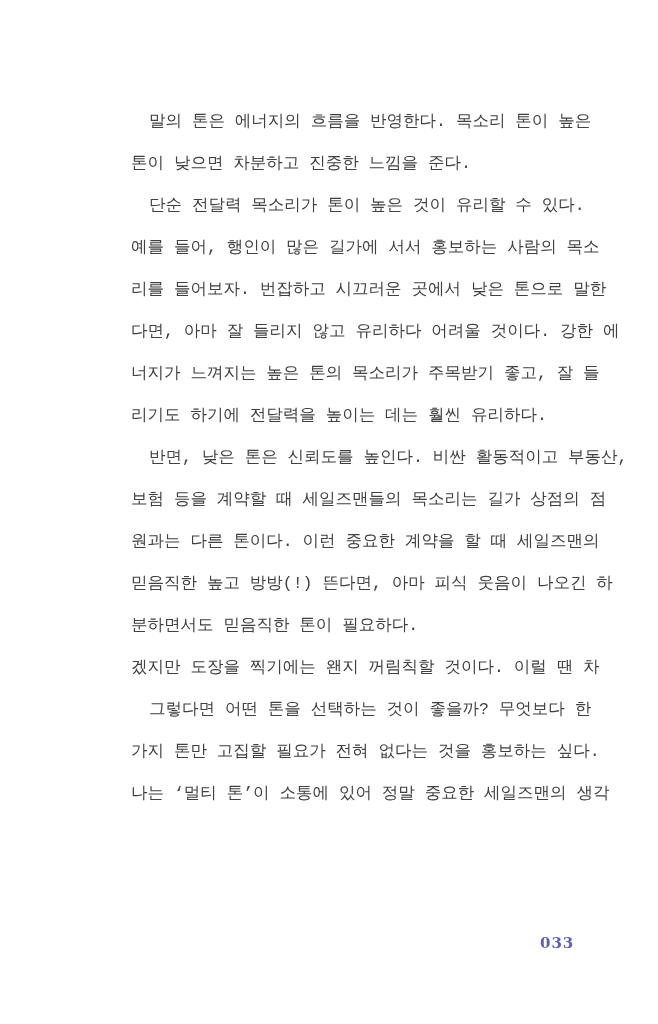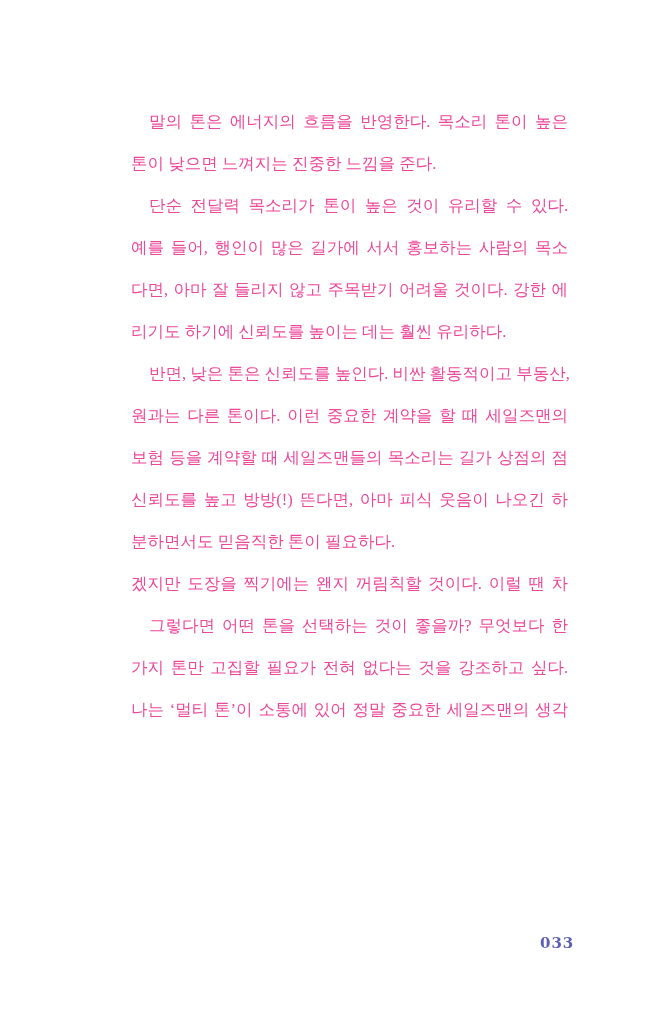--- a/index.html
+++ b/index.html
@@ -18,23 +18,23 @@
       left: 0; top: 0;
       width: 658px;
       height: 1024px;
       background: #ffffff;
     }
     .body-text {
       position: absolute;
       left: 131px;
       top: 101px;
       width: 437px;
-      font-family: Liberation Serif, serif;
+      font-family: Liberation Mono, monospace;
       font-size: 16.5px;
-      color: #ec4899;
+      color: #404040;
     }
     .line {
       display: block;
       height: 42px;
       line-height: 42px;
       white-space: nowrap;
       text-align: justify;
       text-align-last: justify;
       overflow: visible;
     }
@@ -58,41 +58,43 @@
     }
   </style>
 </head>
 <body>
 
 <div class="page">
   <div class="body-text">
 
     <div>
       <span class="line indent">말의 톤은 에너지의 흐름을 반영한다. 목소리 톤이 높은</span>
-      <span class="line last">톤이 낮으면 느껴지는 진중한 느낌을 준다.</span>
+      <span class="line last">톤이 낮으면 차분하고 진중한 느낌을 준다.</span>
     </div>
 
     <div>
       <span class="line indent">단순 전달력 목소리가 톤이 높은 것이 유리할 수 있다.</span>
       <span class="line">예를 들어, 행인이 많은 길가에 서서 홍보하는 사람의 목소</span>
-      <span class="line">다면, 아마 잘 들리지 않고 주목받기 어려울 것이다. 강한 에</span>
-      <span class="line last">리기도 하기에 신뢰도를 높이는 데는 훨씬 유리하다.</span>
+      <span class="line">리를 들어보자. 번잡하고 시끄러운 곳에서 낮은 톤으로 말한</span>
+      <span class="line">다면, 아마 잘 들리지 않고 유리하다 어려울 것이다. 강한 에</span>
+      <span class="line">너지가 느껴지는 높은 톤의 목소리가 주목받기 좋고, 잘 들</span>
+      <span class="line last">리기도 하기에 전달력을 높이는 데는 훨씬 유리하다.</span>
     </div>
 
     <div>
       <span class="line indent">반면, 낮은 톤은 신뢰도를 높인다. 비싼 활동적이고 부동산,</span>
+      <span class="line">보험 등을 계약할 때 세일즈맨들의 목소리는 길가 상점의 점</span>
       <span class="line">원과는 다른 톤이다. 이런 중요한 계약을 할 때 세일즈맨의</span>
-      <span class="line">보험 등을 계약할 때 세일즈맨들의 목소리는 길가 상점의 점</span>
-      <span class="line">신뢰도를 높고 방방(!) 뜬다면, 아마 피식 웃음이 나오긴 하</span>
+      <span class="line">믿음직한 높고 방방(!) 뜬다면, 아마 피식 웃음이 나오긴 하</span>
       <span class="line last">분하면서도 믿음직한 톤이 필요하다.</span>
       <span class="line">겠지만 도장을 찍기에는 왠지 꺼림칙할 것이다. 이럴 땐 차</span>
     </div>
 
     <div>
       <span class="line indent">그렇다면 어떤 톤을 선택하는 것이 좋을까? 무엇보다 한</span>
-      <span class="line">가지 톤만 고집할 필요가 전혀 없다는 것을 강조하고 싶다.</span>
+      <span class="line">가지 톤만 고집할 필요가 전혀 없다는 것을 홍보하는 싶다.</span>
       <span class="line">나는 ‘멀티 톤’이 소통에 있어 정말 중요한 세일즈맨의 생각</span>
     </div>
 
   </div>
 
   <div class="page-number">033</div>
 </div>
 
 </body></html>

